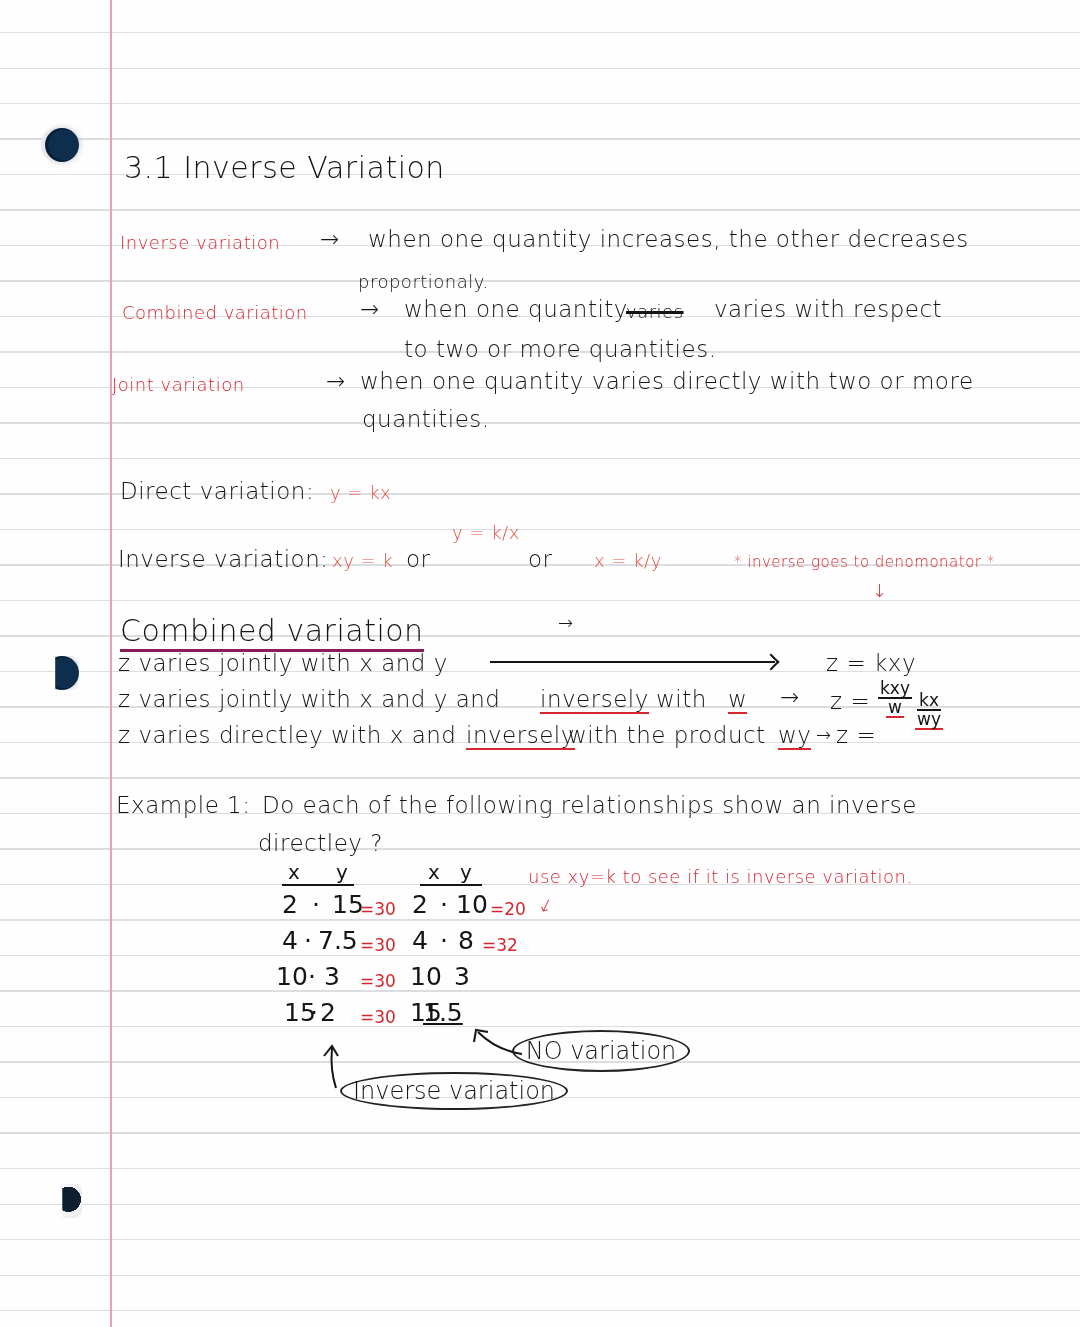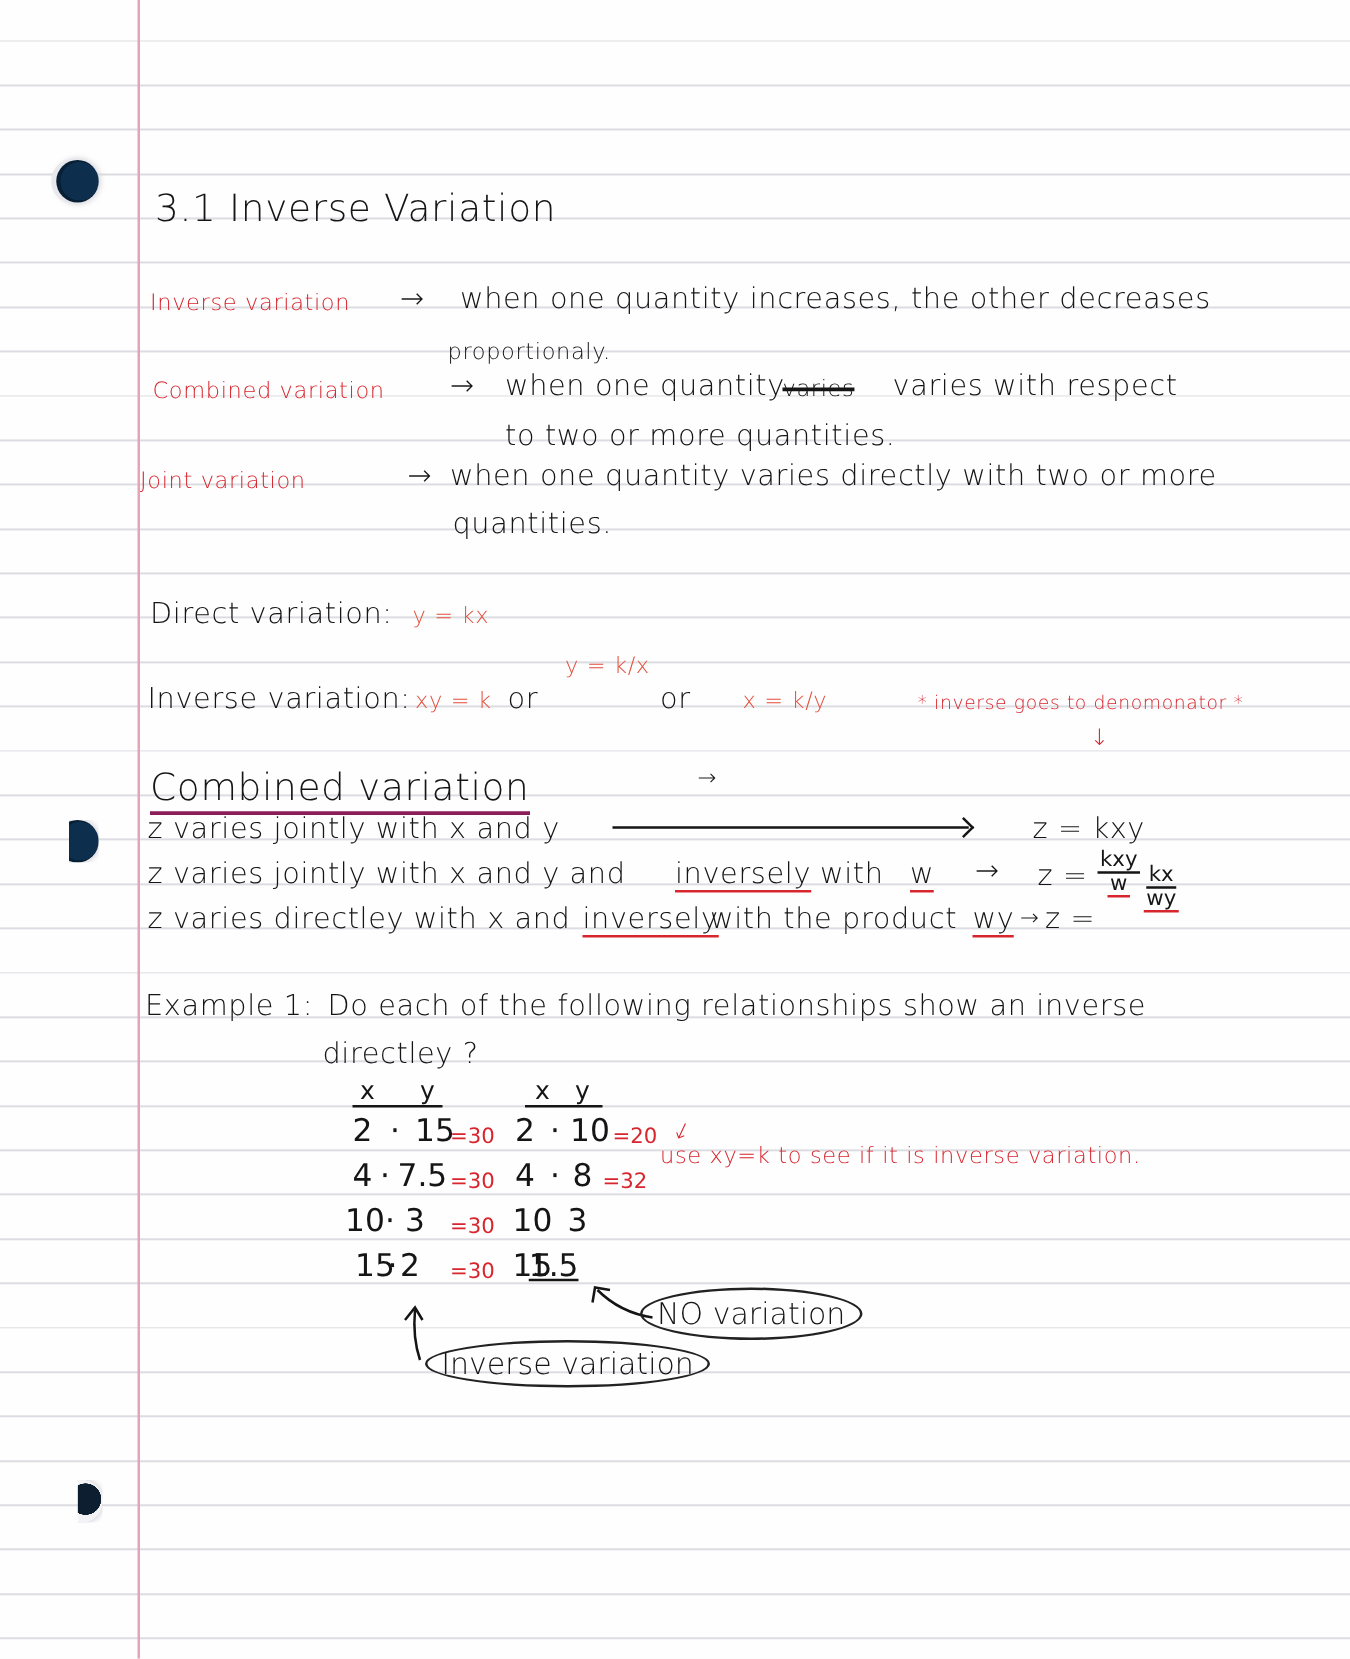--- a/index.html
+++ b/index.html
@@ -140,21 +140,21 @@
     <span class="ink black mid" style="left:836px; top:722px;">z =</span>
     <span class="frac" style="left:884px; top:692px;margin-left:31px;">
       <span class="num">kx</span>
       <span class="den">wy</span>
     </span>
   </div>
 
   <span class="ink black mid" style="left:116px; top:792px;">Example 1:</span>
   <span class="ink black mid" style="left:262px; top:792px;">Do each of the following relationships show an inverse</span>
   <span class="ink black mid" style="left:258px; top:830px;">directley ?</span>
-  <span class="ink red small" style="left:528px; top:866px;margin-top:48px;">use xy=k to see if it is inverse variation.</span>
+  <span class="ink red small" style="left:528px; top:866px;">use xy=k to see if it is inverse variation.</span>
   <span class="ink red small" style="left:538px; top:894px; transform: rotate(-20deg);">↙</span>
 
   <div>
     <span class="tcell" style="left:288px; top:860px; font-size:20px;">x</span>
     <span class="tcell" style="left:336px; top:860px; font-size:20px;">y</span>
     <div class="thead-line" style="left:282px; top:884px; width:72px;"></div>
 
     <span class="tcell" style="left:282px; top:890px;">2</span>
     <span class="tcell" style="left:312px; top:890px;">·</span>
     <span class="tcell" style="left:332px; top:890px;">15</span>

